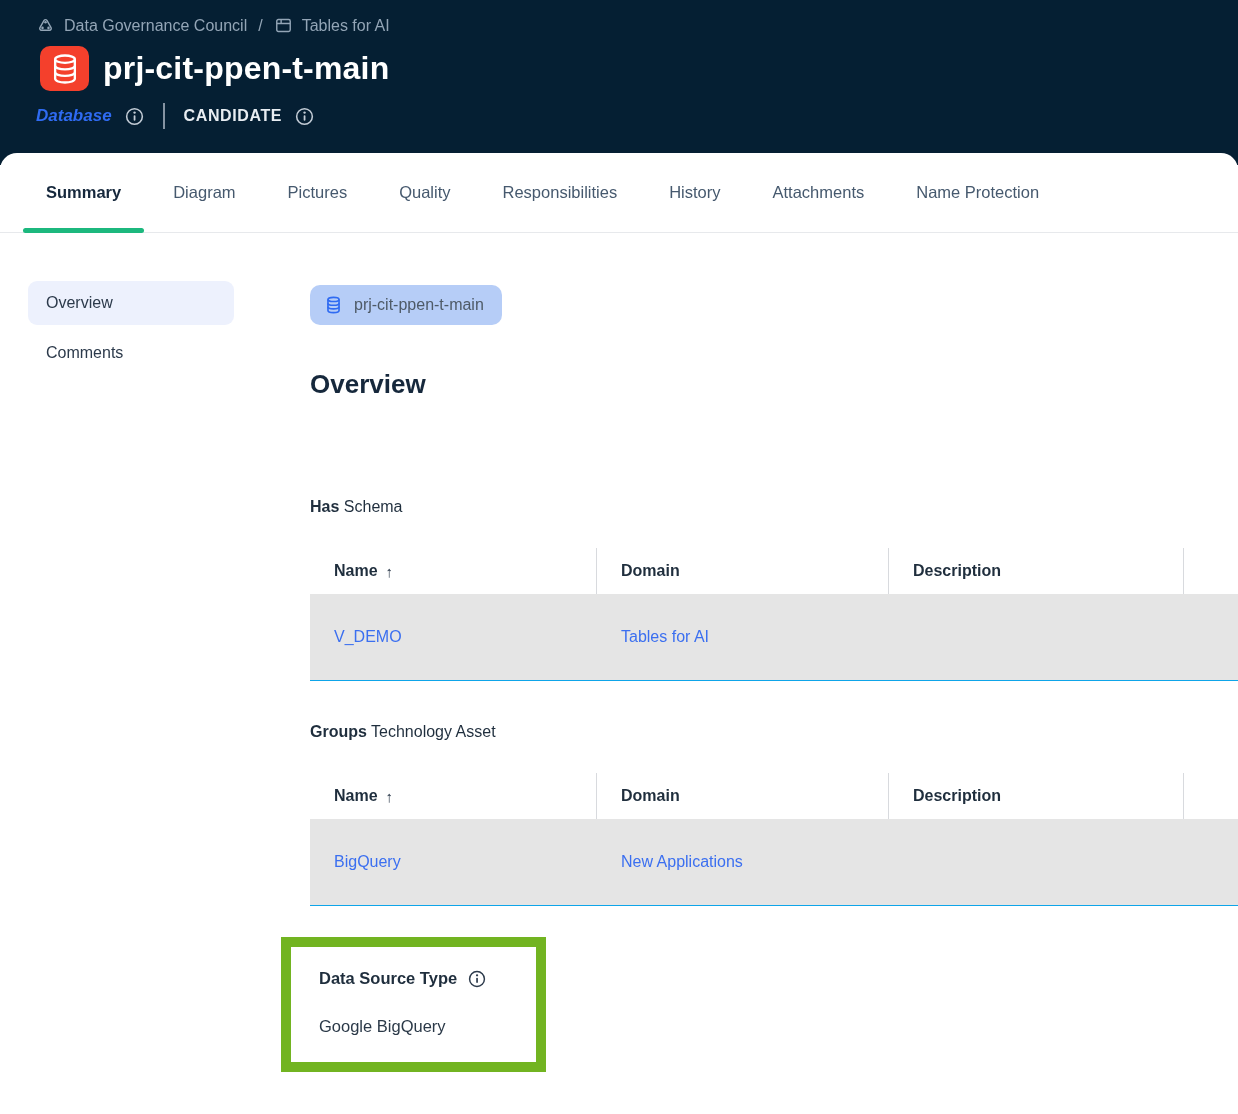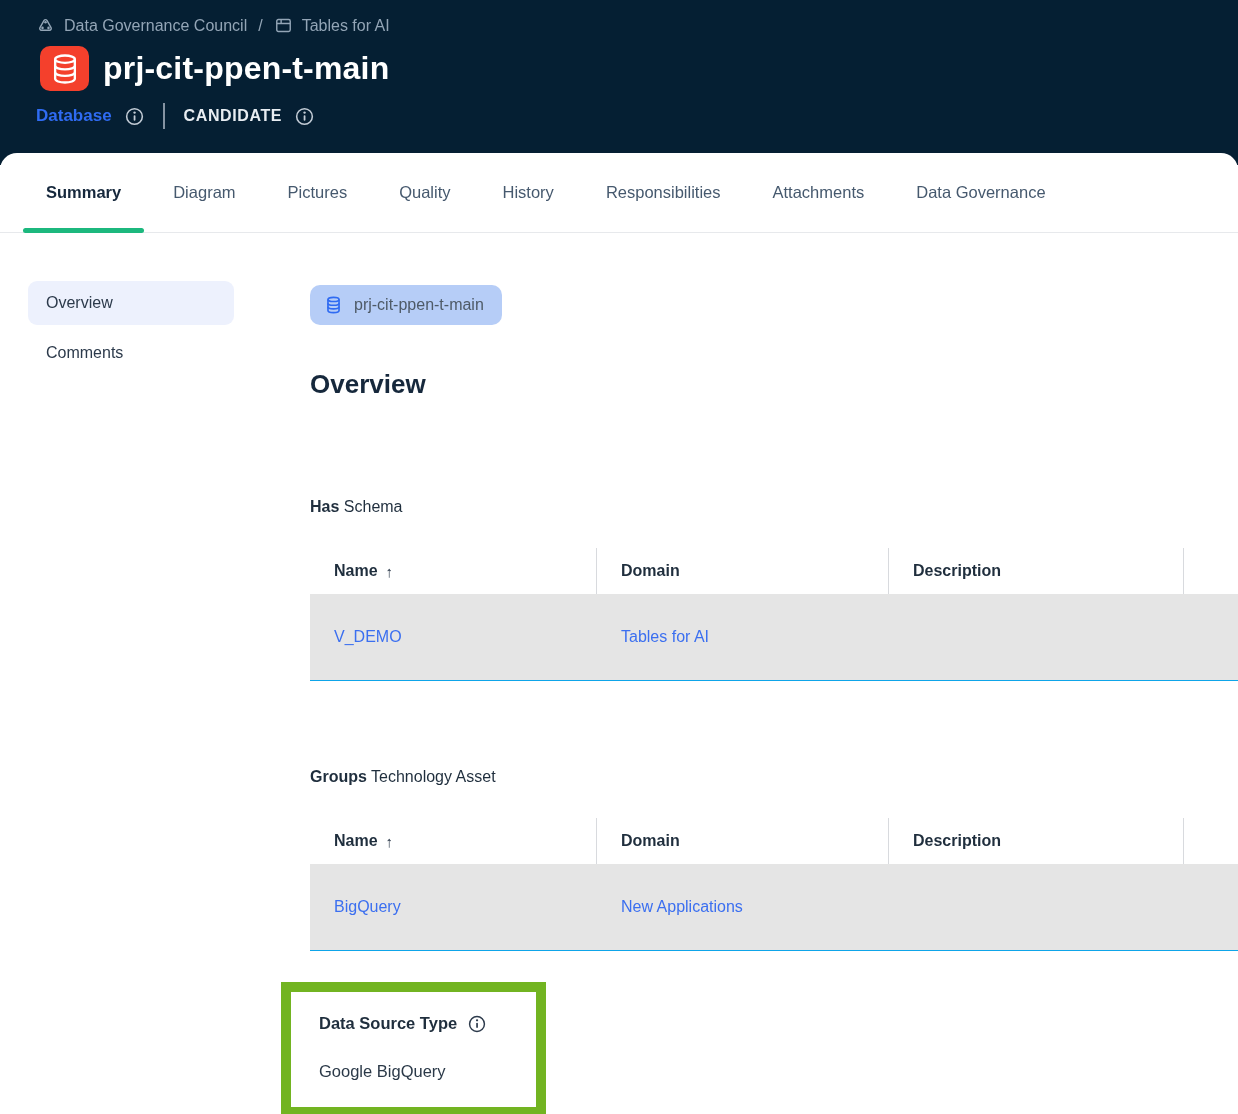--- a/index.html
+++ b/index.html
@@ -26,21 +26,21 @@
   .title-row { display: flex; align-items: center; gap: 14px; margin: 11px 0 0 4px; }
   .asset-tile {
     width: 49px; height: 45px; border-radius: 10px;
     background: #f4402c; display: flex; align-items: center; justify-content: center;
     color: #ffffff; flex: 0 0 auto;
   }
   .page-title {
     color: #ffffff; font-size: 32px; font-weight: 700; letter-spacing: 0.2px;
   }
   .meta-row { display: flex; align-items: center; margin: 12px 0 0 0; gap: 13px; }
-  .asset-type { color: #2f6bf2; font-size: 17px; font-weight: 700; }
+  .asset-type { color: #2f6bf2; font-size: 17px; font-weight: 700; font-style: italic; }
   .meta-info { color: #c3ccd6; display: inline-flex; }
   .meta-divider { width: 2px; height: 26px; background: #8593a2; margin: 0 6px; }
   .status-label { color: #e8edf2; font-size: 16px; font-weight: 700; letter-spacing: 0.6px; }
 
   
   .content-panel {
     position: relative;
     margin-top: -12px;
     background: #ffffff;
     border-top-left-radius: 12px;
@@ -84,21 +84,21 @@
   }
   .asset-chip .chip-icon { display: inline-flex; color: #2f6bf2; }
 
   .section-heading {
     margin-top: 44px;
     font-size: 26px; font-weight: 700; color: #16283c;
   }
 
   .rel-label { margin-top: 98px; font-size: 16px; color: #1f2e3d; }
   .rel-label b { font-weight: 700; }
-  .rel-label.second { margin-top: 87px; }
+  .rel-label.second { margin-top: 42px; }
 
   .rel-table { margin-top: 32px; }
   .t-head, .t-row {
     display: grid;
     grid-template-columns: 287px 292px 295px 1fr;
   }
   .t-head { height: 46px; }
   .th {
     display: flex; align-items: center; gap: 8px;
     padding-left: 24px;
@@ -196,30 +196,30 @@
     <div class="tab">
         <span>Diagram</span>
       </div>
     <div class="tab">
         <span>Pictures</span>
       </div>
     <div class="tab">
         <span>Quality</span>
       </div>
     <div class="tab">
+        <span>Responsibilities</span>
+      </div>
+    <div class="tab">
         <span>History</span>
       </div>
     <div class="tab">
-        <span>Responsibilities</span>
-      </div>
-    <div class="tab">
         <span>Attachments</span>
       </div>
     <div class="tab">
-        <span>Data Governance</span>
+        <span>Name Protection</span>
       </div>
   </div>
 
   <div class="page-body">
 
     <div class="side-nav">
       <div class="side-item active">Overview</div>
       <div class="side-item">Comments</div>
     </div>
 

